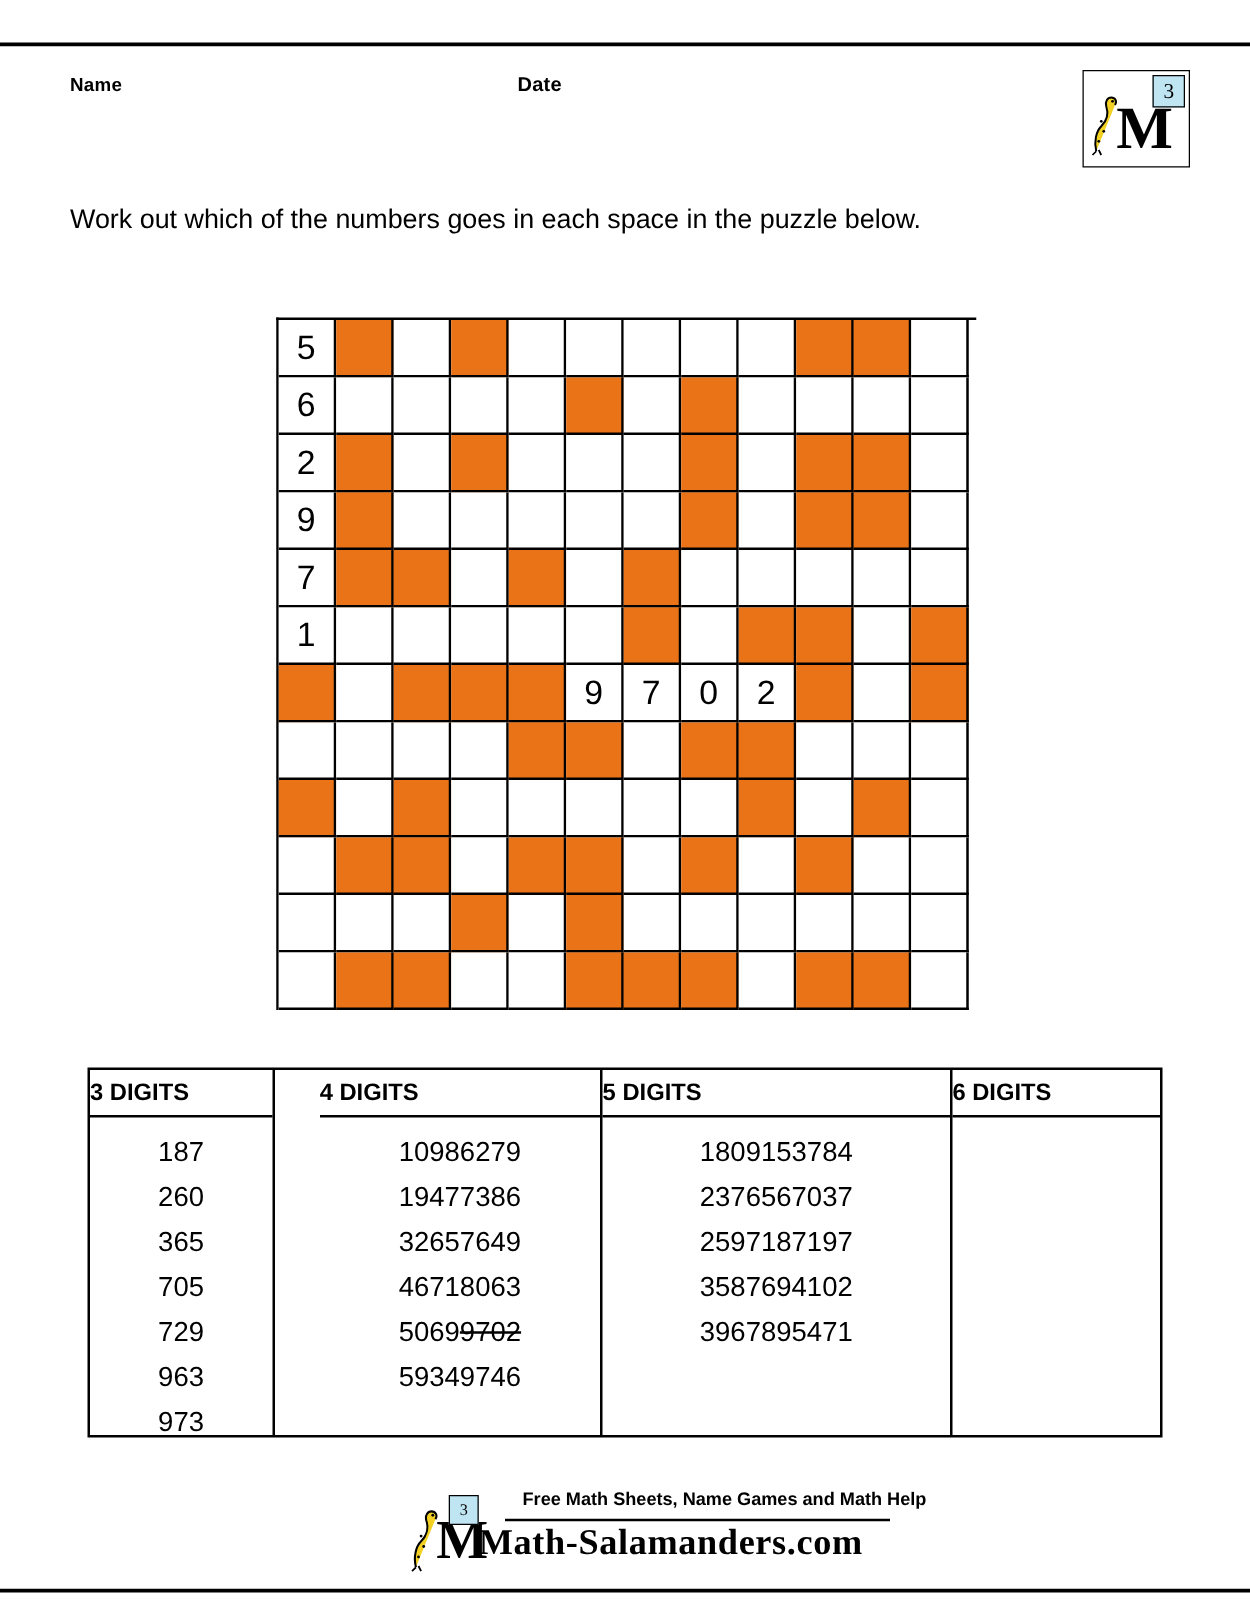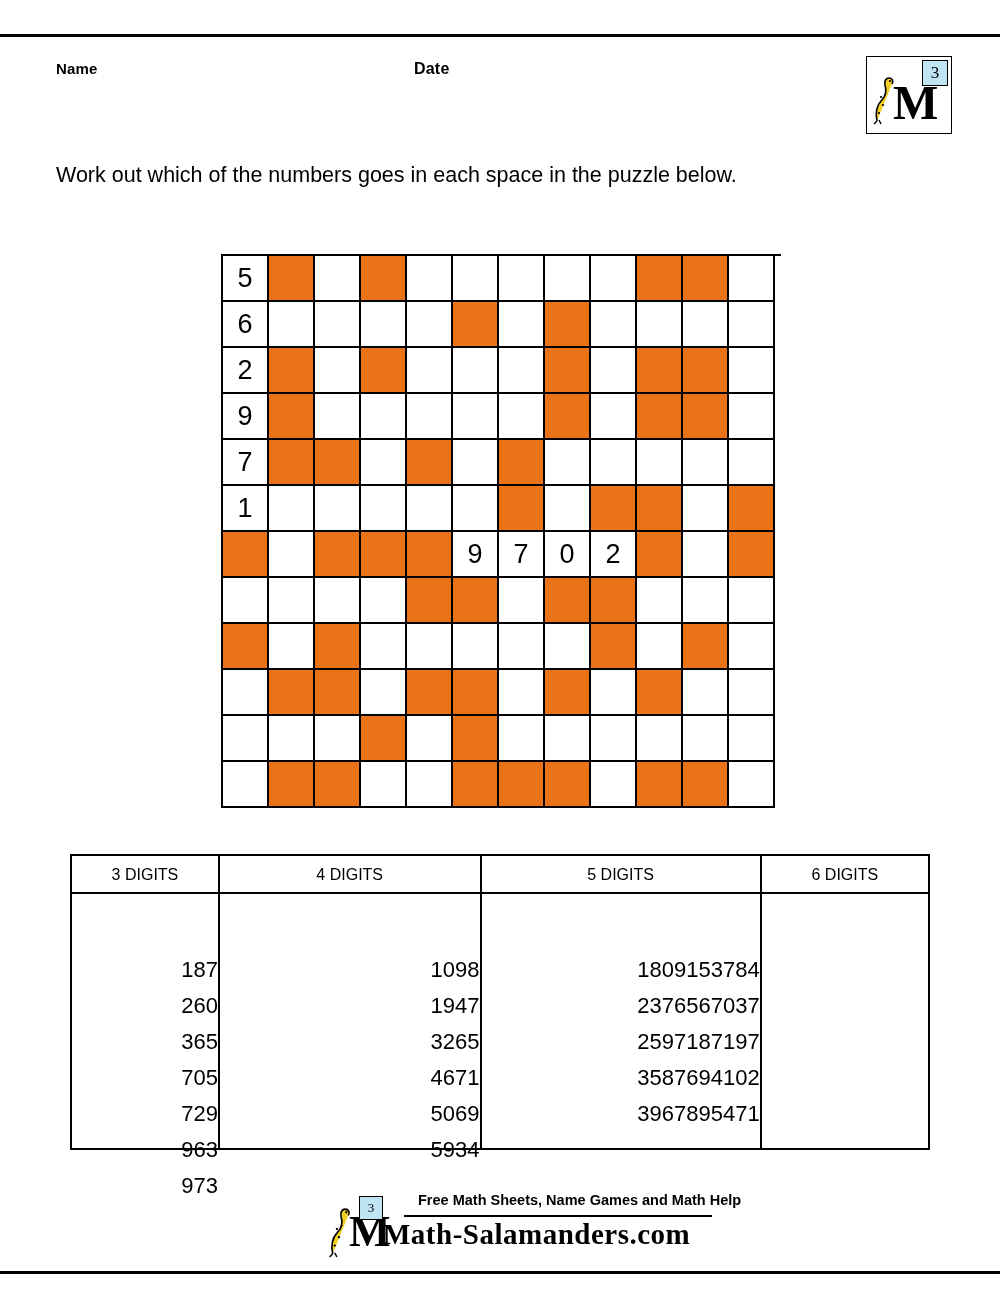--- a/index.html
+++ b/index.html
@@ -143,38 +143,37 @@
     box-sizing: border-box;
     display: flex;
   }
   .bank-col {
     box-sizing: border-box;
     border-right: 2px solid #000;
     position: relative;
   }
   .bank-col:last-child { border-right: none; }
   .col3 { width: 152px; }
-  .col4 { width: 269px; }
+  .col4 { width: 269px; padding-left: 36px; }
   .col5 { width: 288px; }
   .col6 { width: 171px; }
 
   .bank-head {
     height: 38px;
     line-height: 38px;
-    text-align: center;
-    font-size: 16px;
+    font-size: 19px;
     border-bottom: 2px solid #000;
     box-sizing: border-box;
     white-space: nowrap;
+    font-weight: bold;
   }
   .bank-body {
     display: flex;
-    justify-content: flex-end;
+    justify-content: center;
     padding-top: 10px;
-    margin-top: 48px;
   }
   .num-list {
     list-style: none;
     margin: 0;
     padding: 0;
     text-align: center;
     font-size: 22px;
   }
   .num-list li {
     line-height: 36px;
@@ -449,20 +448,28 @@
     <div class="bank-col col4">
       <div class="bank-head">4 DIGITS</div>
       <div class="bank-body">
         <ul class="num-list">
           <li>1098</li>
           <li>1947</li>
           <li>3265</li>
           <li>4671</li>
           <li>5069</li>
           <li>5934</li>
+        </ul>
+        <ul class="num-list">
+          <li>6279</li>
+          <li>7386</li>
+          <li>7649</li>
+          <li>8063</li>
+          <li class="used">9702</li>
+          <li>9746</li>
         </ul>
       </div>
     </div>
 
     <div class="bank-col col5">
       <div class="bank-head">5 DIGITS</div>
       <div class="bank-body">
         <ul class="num-list">
           <li>18091</li>
           <li>23765</li>

